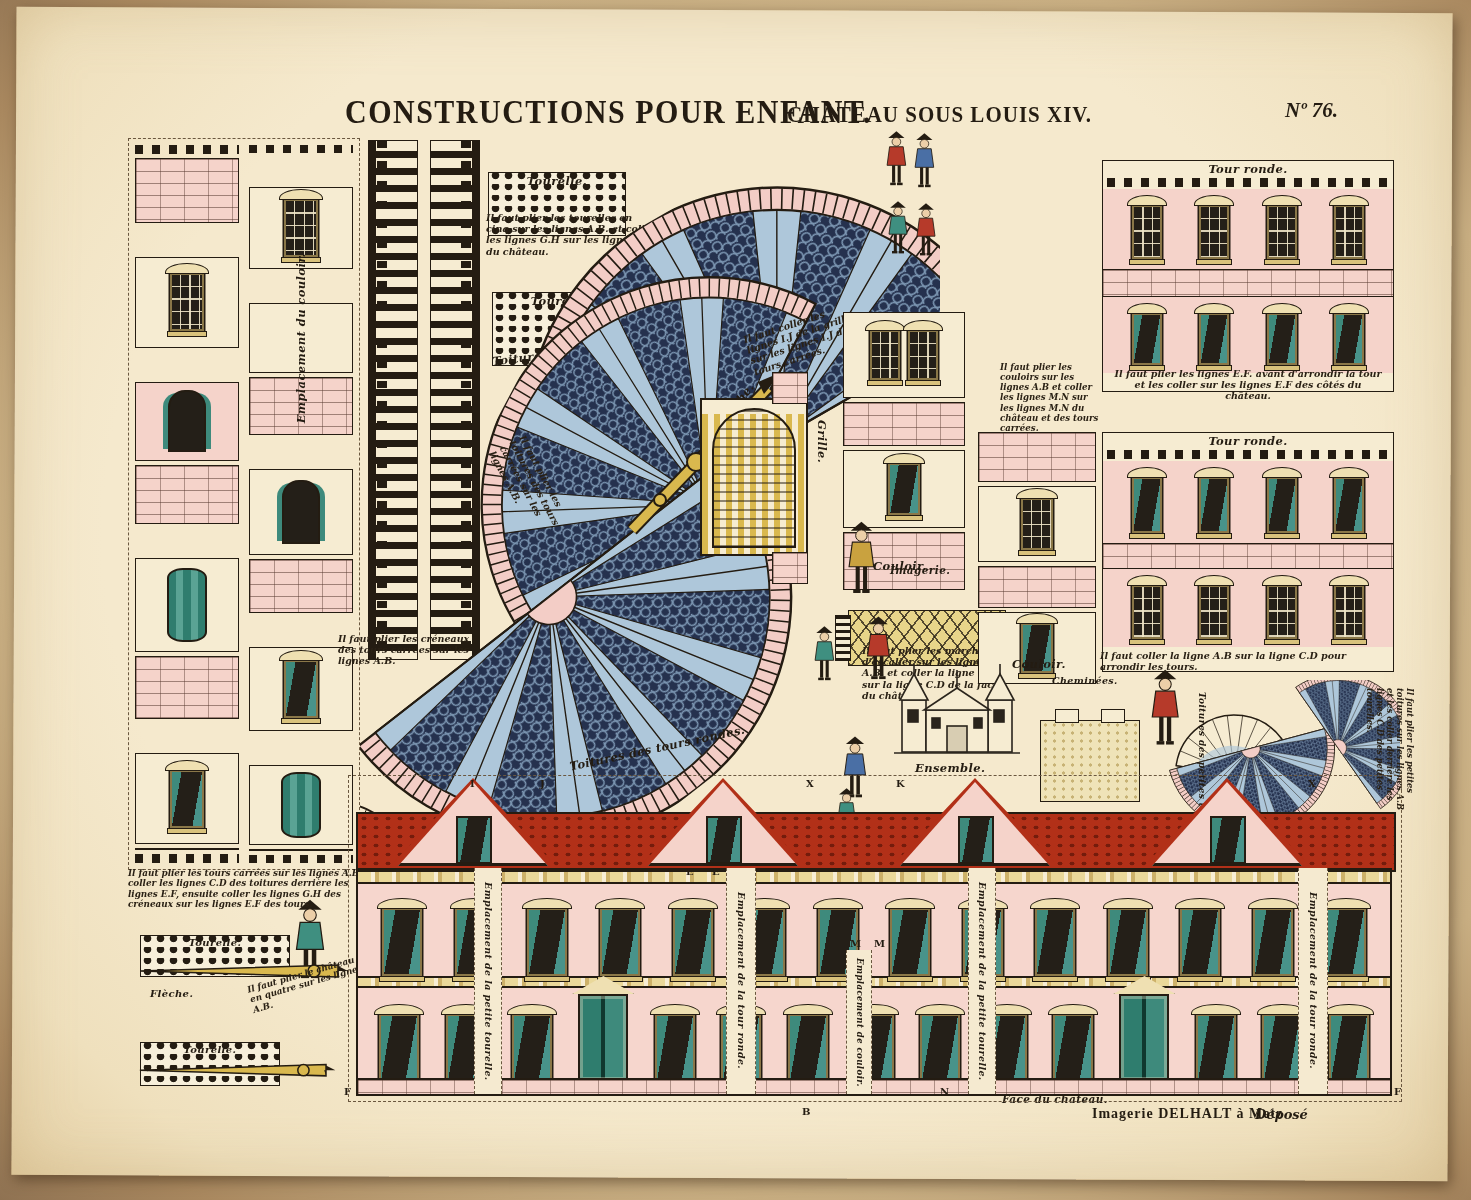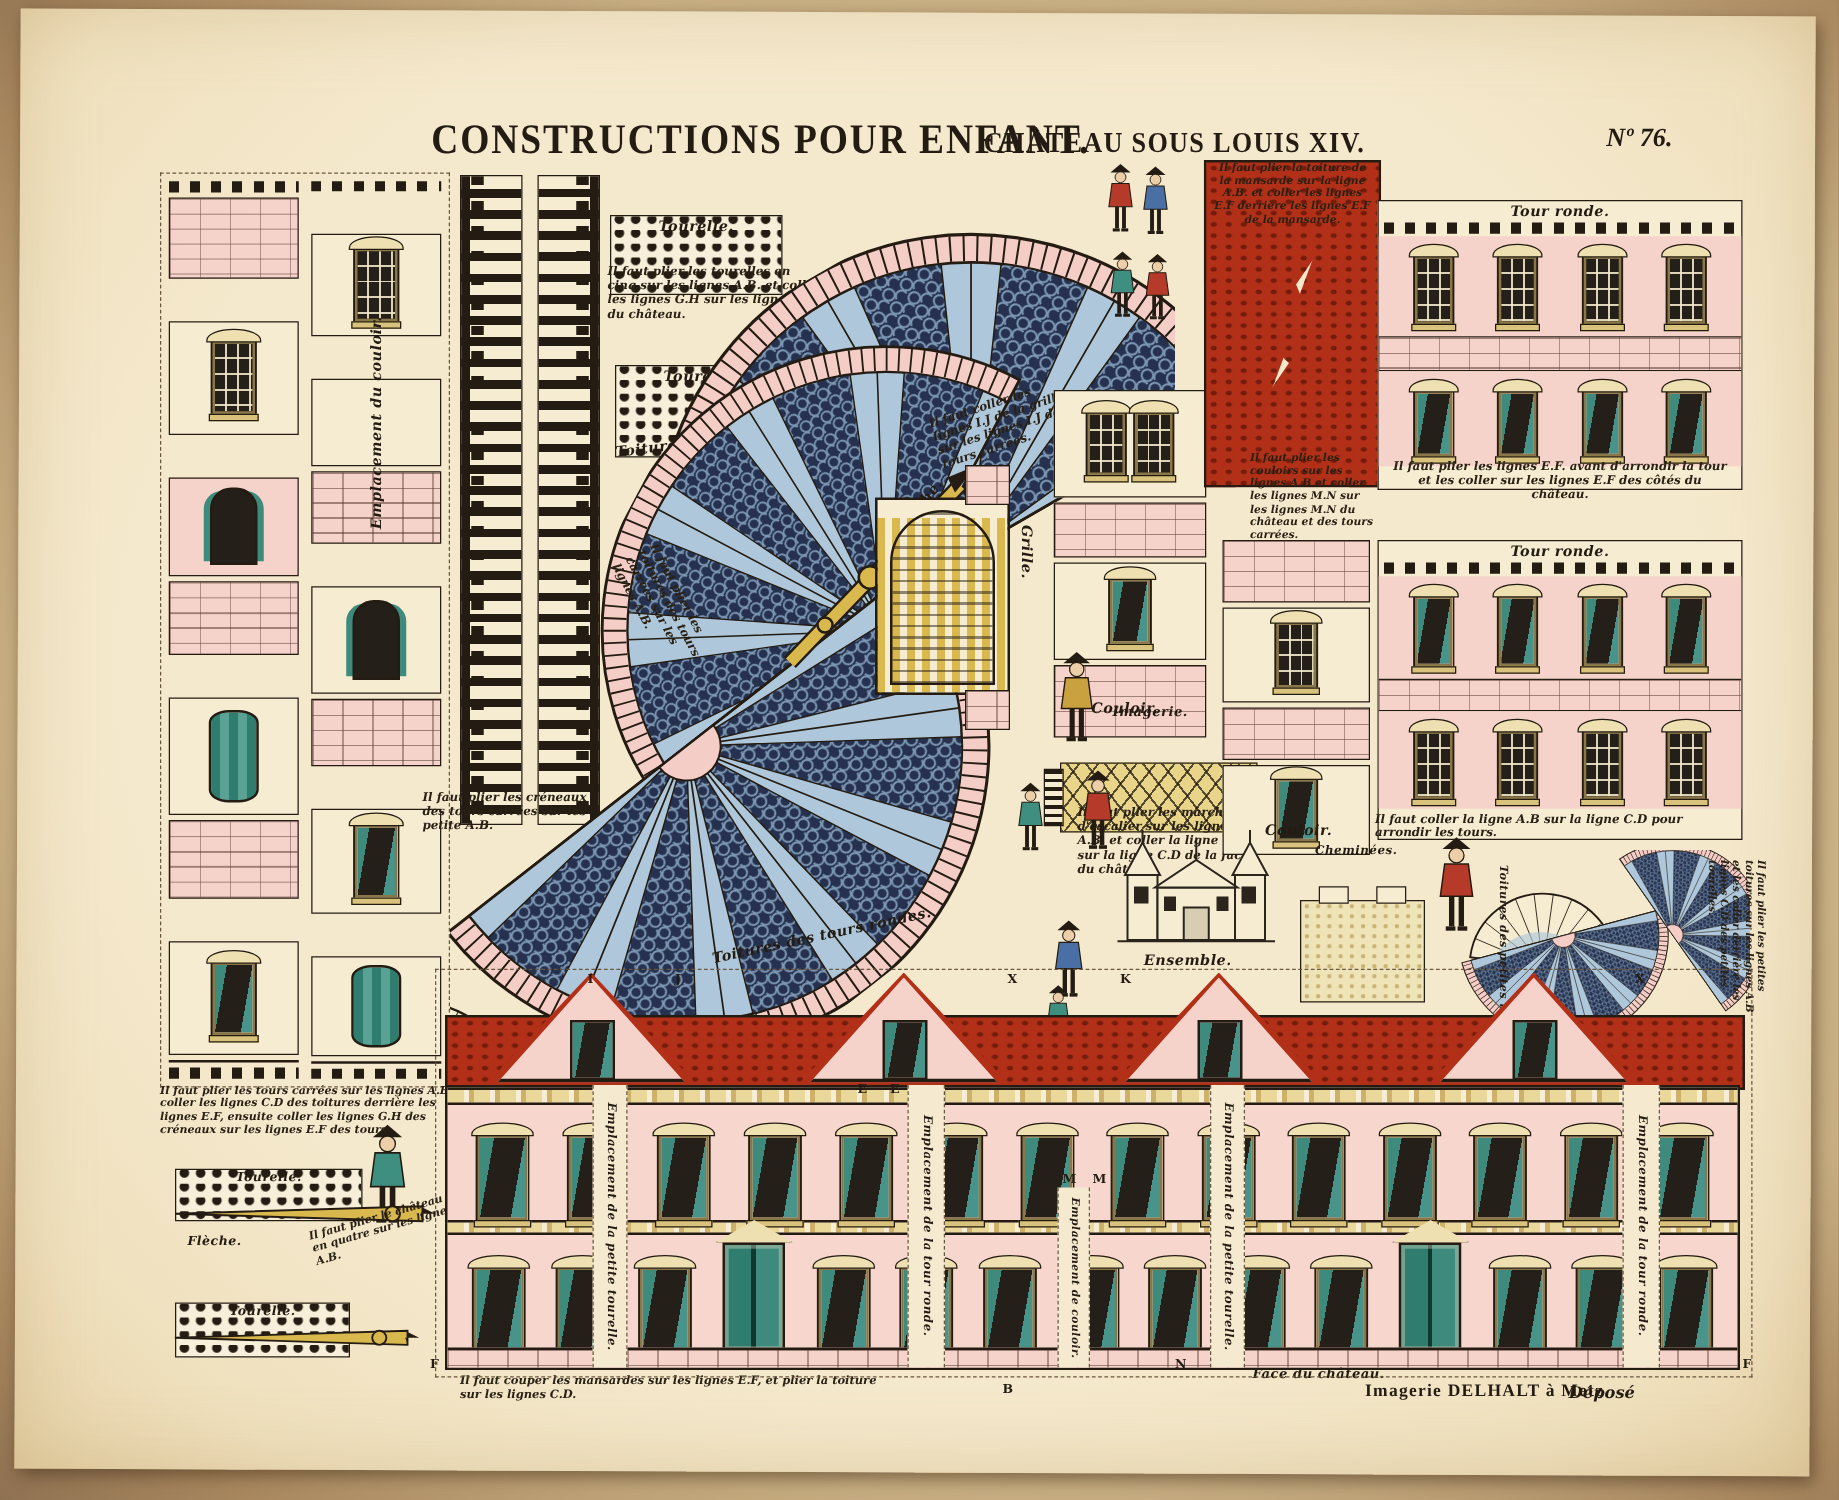--- a/index.html
+++ b/index.html
@@ -192,21 +192,21 @@
     <use href="#fanw" width="208" height="116" transform="translate(28,660) rotate(70) scale(.8)"></use>
     <g>
       <line x1="272" y1="420" x2="408" y2="278" stroke="#241c12" stroke-width="13"></line>
       <line x1="272" y1="420" x2="408" y2="278" stroke="#d9b84e" stroke-width="9"></line>
       <circle cx="336" cy="352" r="9" fill="#d9b84e" stroke="#241c12" stroke-width="2"></circle>
       <circle cx="300" cy="390" r="6" fill="#d9b84e" stroke="#241c12" stroke-width="2"></circle>
       <polygon points="404,284 422,262 398,272" fill="#241c12"></polygon>
     </g>
   </svg>
   <div class="abs lbl" style="left:712px;top:398px;transform:rotate(-52deg)">Flèche.</div>
-  <div class="abs instr" style="left:338px;top:633px;width:150px">Il faut plier les créneaux des tours carrées sur les petite A.B.</div>
+  <div class="abs instr" style="left:338px;top:633px;width:150px">Il faut plier les créneaux des tours carrées sur les lignes A.B.</div>
   <div class="abs instr" style="left:478px;top:470px;width:110px;transform:rotate(62deg)">Il faut plier les toitures des tours carrées sur les lignes A.B.</div>
   <div class="abs lbl" style="left:568px;top:742px;transform:rotate(-12deg)">Toitures des tours rondes.</div>
   <div class="abs instr" style="left:746px;top:315px;width:120px;transform:rotate(-18deg)">Il faut coller les lignes I.J de la grille sur les lignes I.J des tours carrées.</div>
 
   <div class="abs piece" style="left:700px;top:368px;width:108px;height:158px;background:
       linear-gradient(180deg,#f6ecd2 0 14px,transparent 14px),
       repeating-linear-gradient(90deg,#d9b84e 0 6px,#f6ecd2 6px 12px);border-width:2px">
     <div style="position:absolute;inset:8px 10px 6px 10px;border:2px solid #241c12;border-radius:46px 46px 0 0;background:repeating-linear-gradient(180deg,rgba(36,28,18,.5) 0 2px,transparent 2px 9px)"></div>
     <div class="brick" style="position:absolute;right:-2px;top:-28px;width:34px;height:30px;border:1.6px solid #241c12"></div>
     <div class="brick" style="position:absolute;right:-2px;bottom:-30px;width:34px;height:30px;border:1.6px solid #241c12"></div>
@@ -228,26 +228,20 @@
 
   <div class="abs piece" style="left:848px;top:580px;width:158px;height:56px;background:
       repeating-linear-gradient(52deg,rgba(36,28,18,.75) 0 1.6px,transparent 1.6px 12px),
       repeating-linear-gradient(-52deg,rgba(36,28,18,.75) 0 1.6px,transparent 1.6px 12px),#e8d58a">
     <div style="position:absolute;left:-14px;top:4px;bottom:4px;width:14px;background:repeating-linear-gradient(180deg,#241c12 0 3px,#f6ecd2 3px 7px);border:1.4px solid #241c12"></div>
     <div style="position:absolute;right:-14px;top:4px;bottom:4px;width:14px;background:repeating-linear-gradient(180deg,#241c12 0 3px,#f6ecd2 3px 7px);border:1.4px solid #241c12"></div>
   </div>
   <div class="abs lbl" style="left:890px;top:565px;font-size:10.5px">Imagerie.</div>
   <div class="abs instr" style="left:862px;top:645px;width:150px">Il faut plier les marches d'escalier sur les lignes A.B. et coller la ligne C.D sur la ligne C.D de la face du château.</div>
 
-  <div class="abs" style="left:963px;top:128px;width:142px;height:262px">
-    <div class="redroof" style="position:absolute;inset:0;border:2px solid #241c12;clip-path:polygon(0 0,100% 0,52% 38%,100% 100%,0 100%,48% 62%, 0 38%);"></div>
-    <div class="redroof" style="position:absolute;inset:0;border:2px solid #241c12;clip-path:polygon(0 0,18% 0,52% 50%,18% 100%,0 100%);"></div>
-    <div class="redroof" style="position:absolute;inset:0;border:2px solid #241c12;clip-path:polygon(82% 0,100% 0,100% 100%,82% 100%,48% 50%);"></div>
-    <div class="instr" style="position:absolute;left:8px;top:2px;width:126px;text-align:center;font-size:8.6px">Il faut plier la toiture de la mansarde sur la ligne A.B. et coller les lignes E.F derrière les lignes E.F de la mansarde.</div>
-  </div>
   <div class="abs instr" style="left:1000px;top:362px;width:104px;text-align:left;font-size:8.6px">Il faut plier les couloirs sur les lignes A.B et coller les lignes M.N sur les lignes M.N du château et des tours carrées.</div>
 
   <div class="abs" style="left:978px;top:432px;width:118px">
     <div class="brick" style="height:48px;border:1.6px solid #241c12"></div>
     <div class="piece" style="height:76px;margin-top:4px;display:flex;align-items:center;justify-content:center">
       <div class="w mull" style="width:28px;height:48px"></div>
       </div>
     <div class="brick" style="height:40px;border:1.6px solid #241c12;margin-top:4px"></div>
     <div class="piece" style="height:72px;margin-top:4px;display:flex;align-items:center;justify-content:center">
       <div class="w" style="width:28px;height:46px"></div>
@@ -436,19 +430,18 @@
 
   <span class="abs mark" style="left:686px;top:866px">E</span>
   <span class="abs mark" style="left:712px;top:866px">E</span>
   <span class="abs mark" style="left:850px;top:938px">M</span>
   <span class="abs mark" style="left:874px;top:938px">M</span>
   <span class="abs mark" style="left:940px;top:1086px">N</span>
   <span class="abs mark" style="left:344px;top:1086px">F</span>
   <span class="abs mark" style="left:1394px;top:1086px">F</span>
   <span class="abs mark" style="left:802px;top:1106px">B</span>
 
-  <div class="abs instr" style="left:368px;top:1100px;width:340px;font-size:9.2px">Il faut couper les mansardes sur les lignes E.F, et plier la toiture sur les lignes C.D.</div>
   <div class="abs lbl" style="left:1002px;top:1094px;font-size:10.5px">Face du château.</div>
   <div class="abs" style="left:1092px;top:1106px;font:700 14px 'Liberation Serif',serif;color:#241c12;letter-spacing:1px">Imagerie DELHALT à Metz</div>
   <div class="abs" style="left:1255px;top:1107px;font:italic 700 13px 'DejaVu Serif',serif;color:#241c12">Déposé</div>
 
   <div class="abs" style="left:348px;top:775px;width:1052px;height:325px;border:1.6px dashed #6a573f;pointer-events:none"></div>
 </div>
 
 </body></html>

